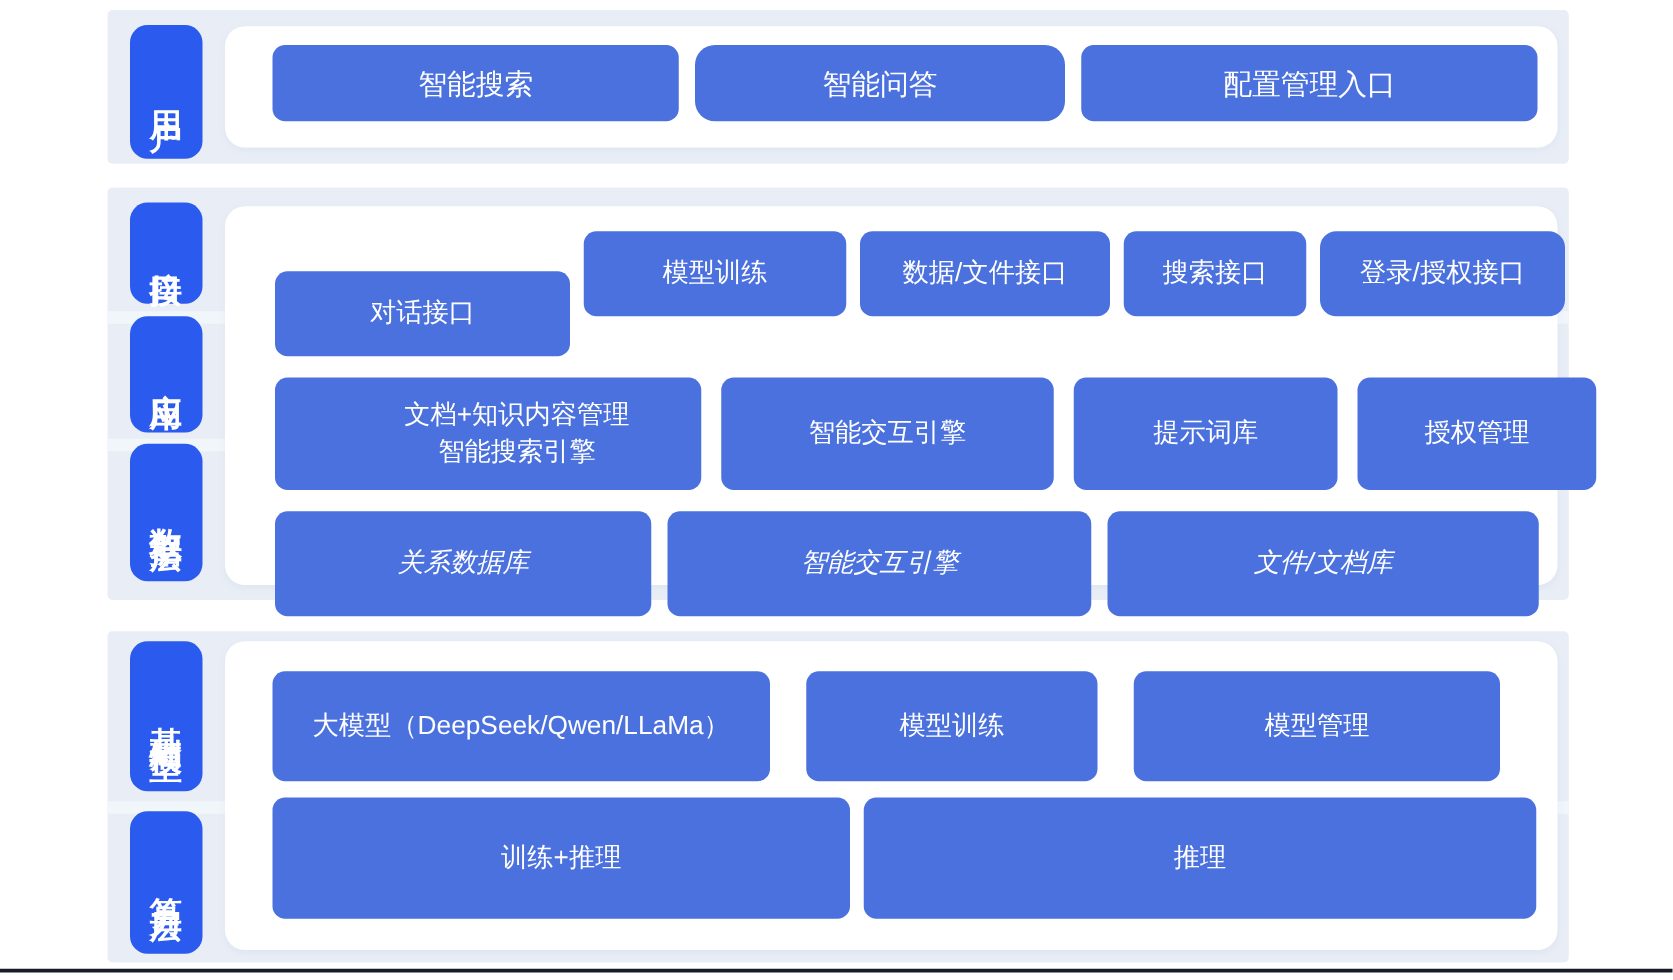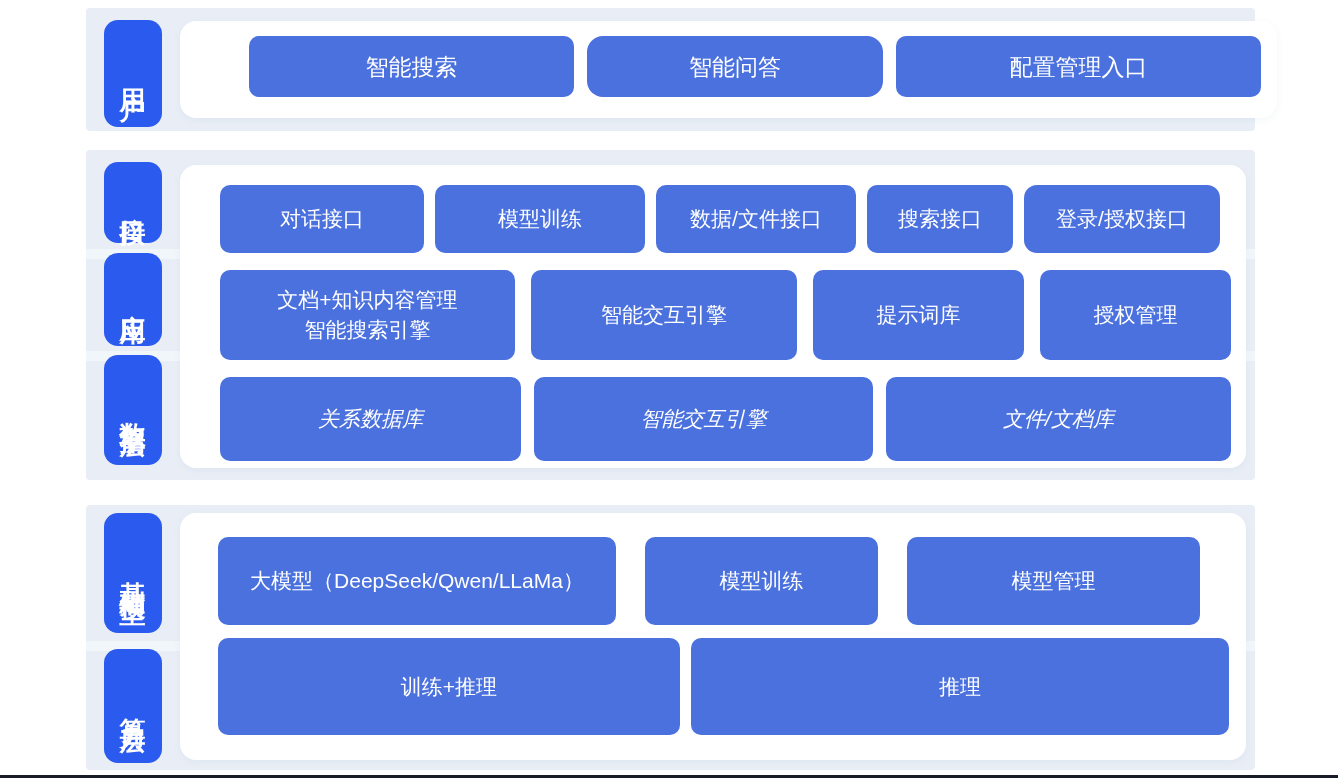--- a/index.html
+++ b/index.html
@@ -29,21 +29,21 @@
   .div-s2-b { top: 201px; }
   .div-s3-a { top: 136px; }
 
   
   .card {
     position: absolute; left: 94px; width: 1066px;
     background: #ffffff; border-radius: 16px;
     box-shadow: 0 2px 8px rgba(40, 70, 140, 0.05);
     z-index: 2;
   }
-  .card-1 { top: 13px; height: 97px; padding-left: 31px; }
+  .card-1 { top: 13px; height: 97px; }
   .card-2 { top: 15px; height: 303px; }
   .card-3 { top: 8px;  height: 247px; }
 
   
   .layer-label {
     position: absolute; left: 18px; width: 58px;
     background: #2b5aee; border-radius: 14px;
     color: #ffffff; font-weight: bold; font-size: 26px;
     display: flex; align-items: center; justify-content: center;
     z-index: 3;
@@ -77,23 +77,23 @@
   }
   .r-user .block    { height: 61px; font-size: 23px; }
   .r-if .block      { height: 68px; }
   .r-app .block     { height: 90px; }
   .r-data .block    { height: 84px; font-style: italic; }
   .r-model .block   { height: 88px; }
   .r-compute .block { height: 97px; }
 
   
   .b-u0 { width: 325px; } .b-u1 { width: 296px; border-radius: 16px; } .b-u2 { width: 365px; }
-  .b-i0 { width: 204px; } .b-i1 { width: 210px; } .b-i2 { width: 200px; }
+  .b-i0 { width: 236px; margin-top: 32px; } .b-i1 { width: 210px; } .b-i2 { width: 200px; }
   .b-i3 { width: 146px; } .b-i4 { width: 196px; border-radius: 13px; }
-  .b-a0 { width: 295px; } .b-a1 { width: 266px; } .b-a2 { width: 211px; } .b-a3 { width: 191px; }
+  .b-a0 { width: 295px; padding-left: 46px; } .b-a1 { width: 266px; } .b-a2 { width: 211px; } .b-a3 { width: 191px; }
   .b-d0 { width: 301px; } .b-d1 { width: 339px; } .b-d2 { width: 345px; }
   .b-m0 { width: 398px; } .b-m1 { width: 233px; } .b-m2 { width: 293px; }
   .b-c0 { width: 462px; } .b-c1 { width: 538px; }
 
   
   .bottom-rule {
     position: absolute; left: 0; top: 775px;
     width: 1338px; height: 3px; background: #171c26;
   }
 </style>

